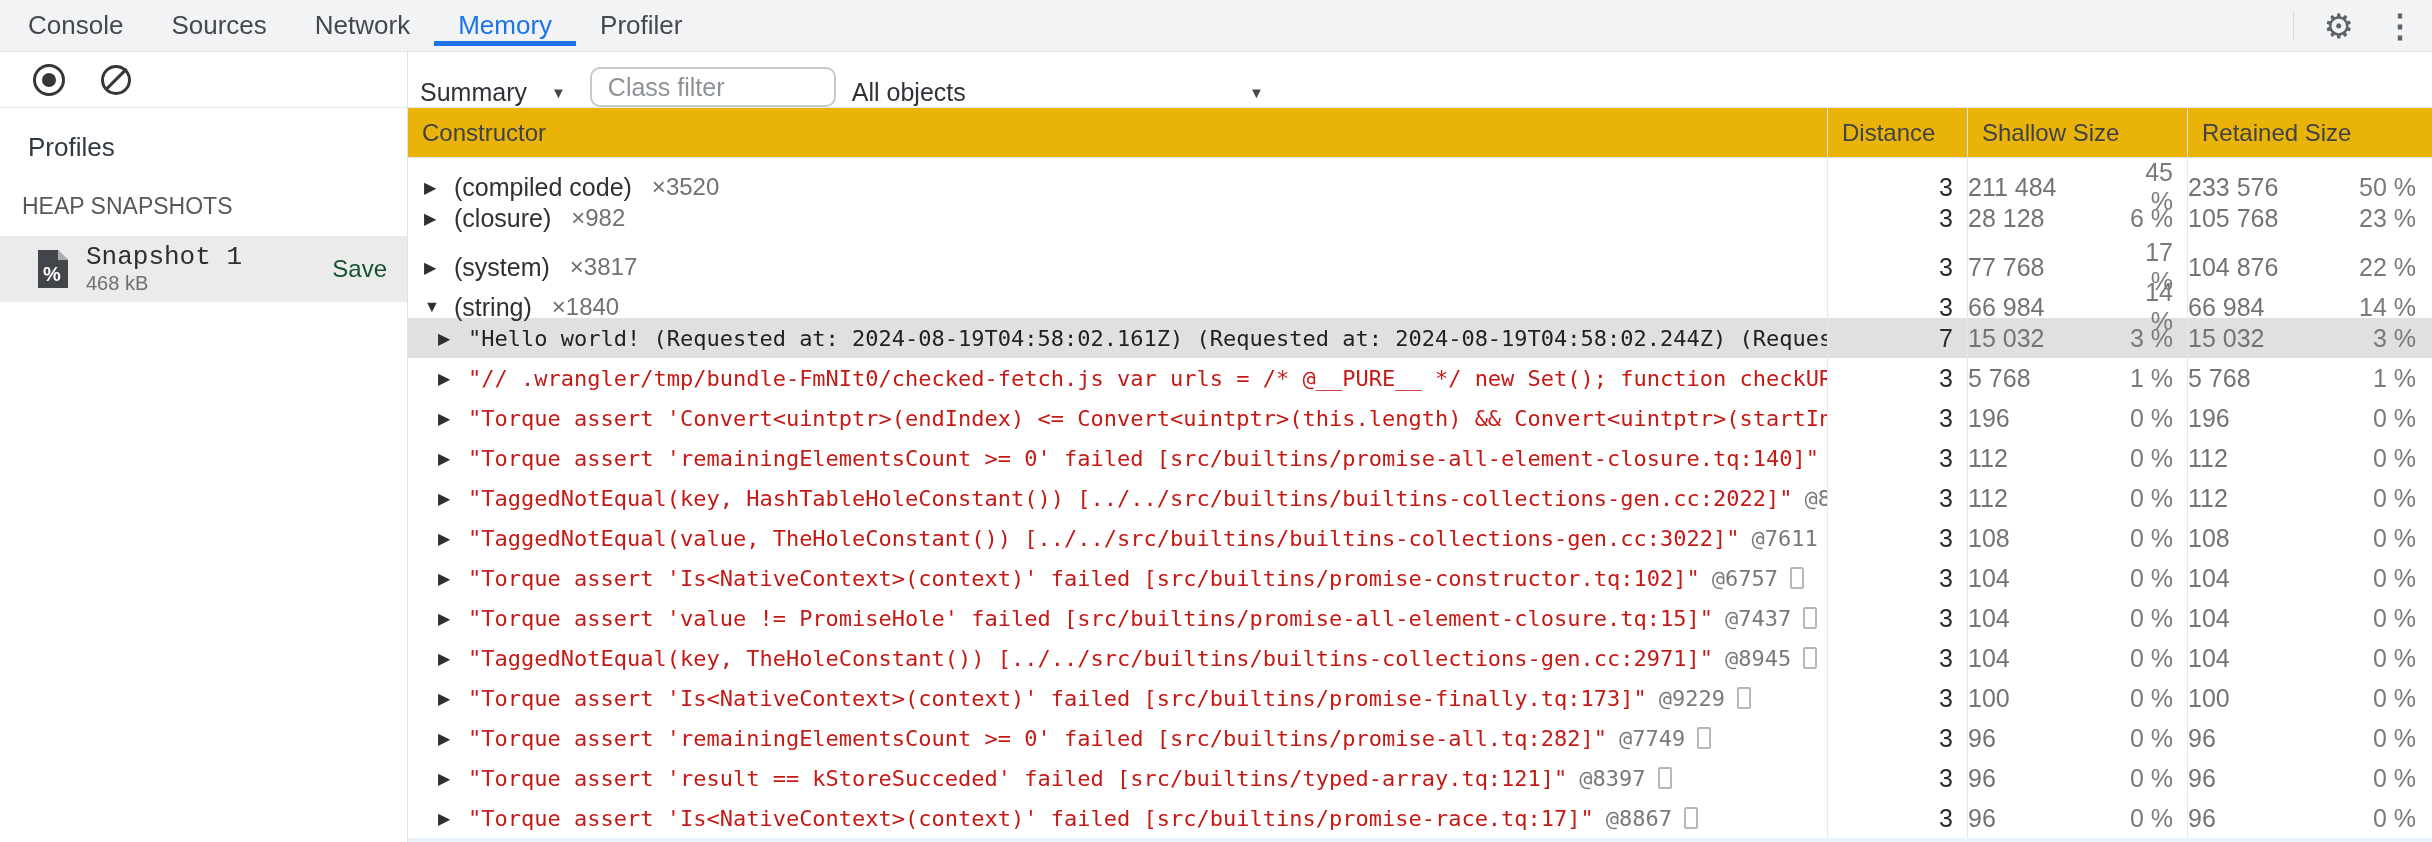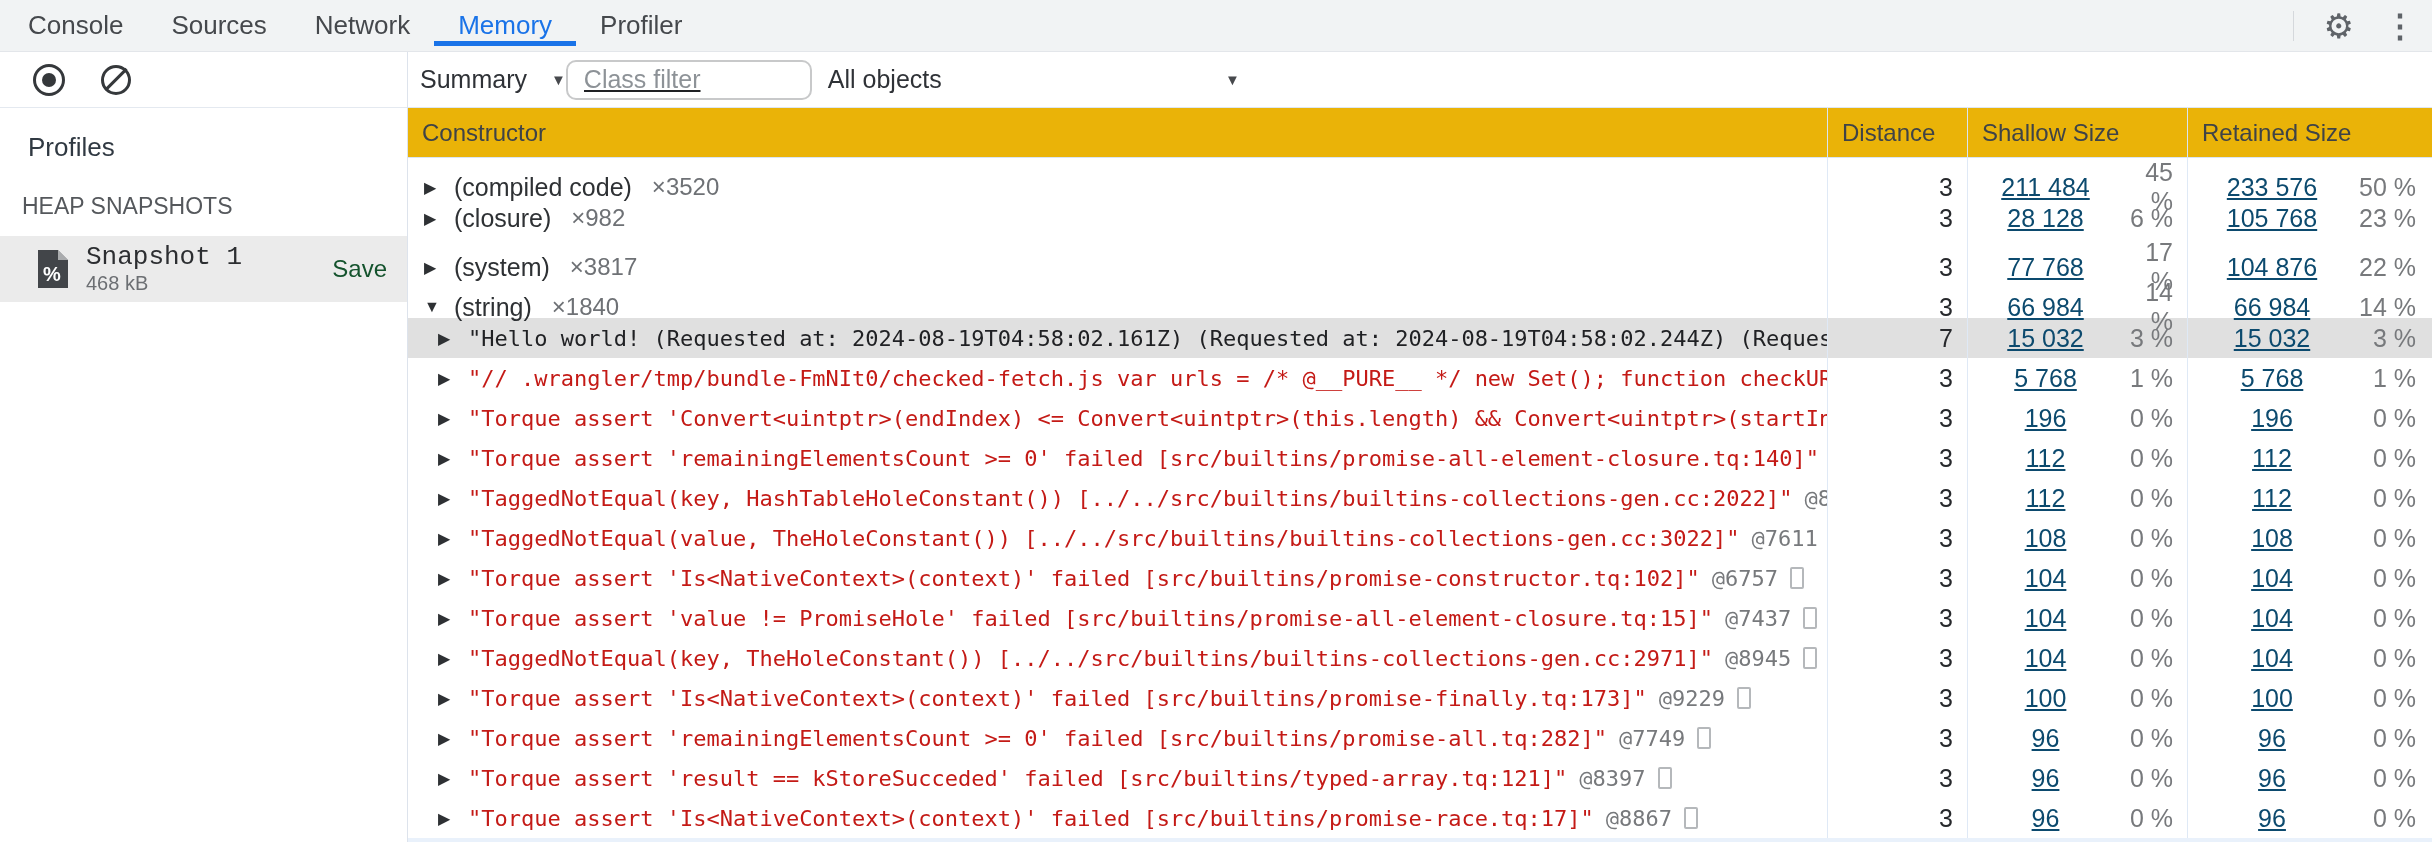--- a/index.html
+++ b/index.html
@@ -38,26 +38,26 @@
   .snapshot-item { height:66px; background:#ebebeb; display:flex; align-items:center;
                    padding:0 20px 0 36px; }
   .snap-icon { flex:0 0 34px; }
   .snap-info { margin-left:16px; flex:1; }
   .snap-name { font-size:26px; color:#2c2e31; line-height:29px;font-family:Liberation Mono, monospace; }
   .snap-size { font-size:20px; color:#6c6f73; line-height:23px; }
   .save-link { font-size:24px; color:#14532d; cursor:pointer; }
 
   
   .main-toolbar { height:56px; border-bottom:1px solid #dde7f3; display:flex;
-                  align-items:center; padding-left:12px; }
+                  align-items:flex-end; padding-left:12px; }
   .select-ctl { display:flex; align-items:center; font-size:25px; color:#2f3237; }
   .caret { font-size:15px; color:#47494d; margin-left:24px; }
-  .class-filter { width:246px; height:40px; border:2px solid #c8c9ca;
+  .class-filter { margin-left:24px; width:246px; height:40px; border:2px solid #c8c9ca;
                   border-radius:10px; font-size:25px; padding:0 16px; color:#202124;
-                  font-family:"Liberation Sans",sans-serif; outline:none;text-decoration:underline; }
+                  font-family:"Liberation Sans",sans-serif; outline:none; }
   .class-filter::placeholder { color:#8d9297; }
   .scope-select { margin-left:16px; width:424px; display:flex; align-items:center;
                   justify-content:space-between; font-size:25px; color:#2f3237;
                   padding-right:12px; }
   .scope-select .caret { margin-left:0; }
 
   
   .grid-header { height:50px; display:grid; grid-template-columns:1419px 140px 220px 245px;
                  background:#eab308; border-bottom:1px solid #d9e5f3; font-size:24px;
                  color:#3f4347; }
@@ -75,21 +75,21 @@
   .count { font-size:24px; color:#6e7175; margin-left:20px; }
   .str { font-family:"DejaVu Sans Mono", monospace; font-size:22px; color:#c41a16; }
   .row.selected .str { color:#202124; }
   .oid { font-family:"DejaVu Sans Mono", monospace; font-size:22px; color:#77797c;
          margin-left:12px; }
   .gbox { flex:0 0 14px; width:14px; height:22px; border:2px solid #b5b8bb;
           margin-left:12px; border-radius:2px; }
   .cdist { display:flex; align-items:center; justify-content:flex-end; height:100%;
            padding-right:14px; font-size:25px; color:#27292c; border-left:1px solid #dfe9f6; }
   .cnum { display:flex; align-items:center; height:100%; border-left:1px solid #dfe9f6; }
-  .cnum .num { flex:1; text-align:center; font-size:25px; color:#0c4a6e;text-decoration:underline; }
+  .cnum .num { flex:1; text-align:left; font-size:25px; color:#737373; }
   .cnum .pct { width:64px; text-align:right; font-size:25px; color:#77797c;
                padding-right:14px; }
   .cnum.retained .pct { width:76px; padding-right:16px; }
   .sliver { height:4px; background:#e9f1fb; }
 </style>
 </head>
 <body>
 
 <div class="tabbar">
   <div style="display:flex;">

